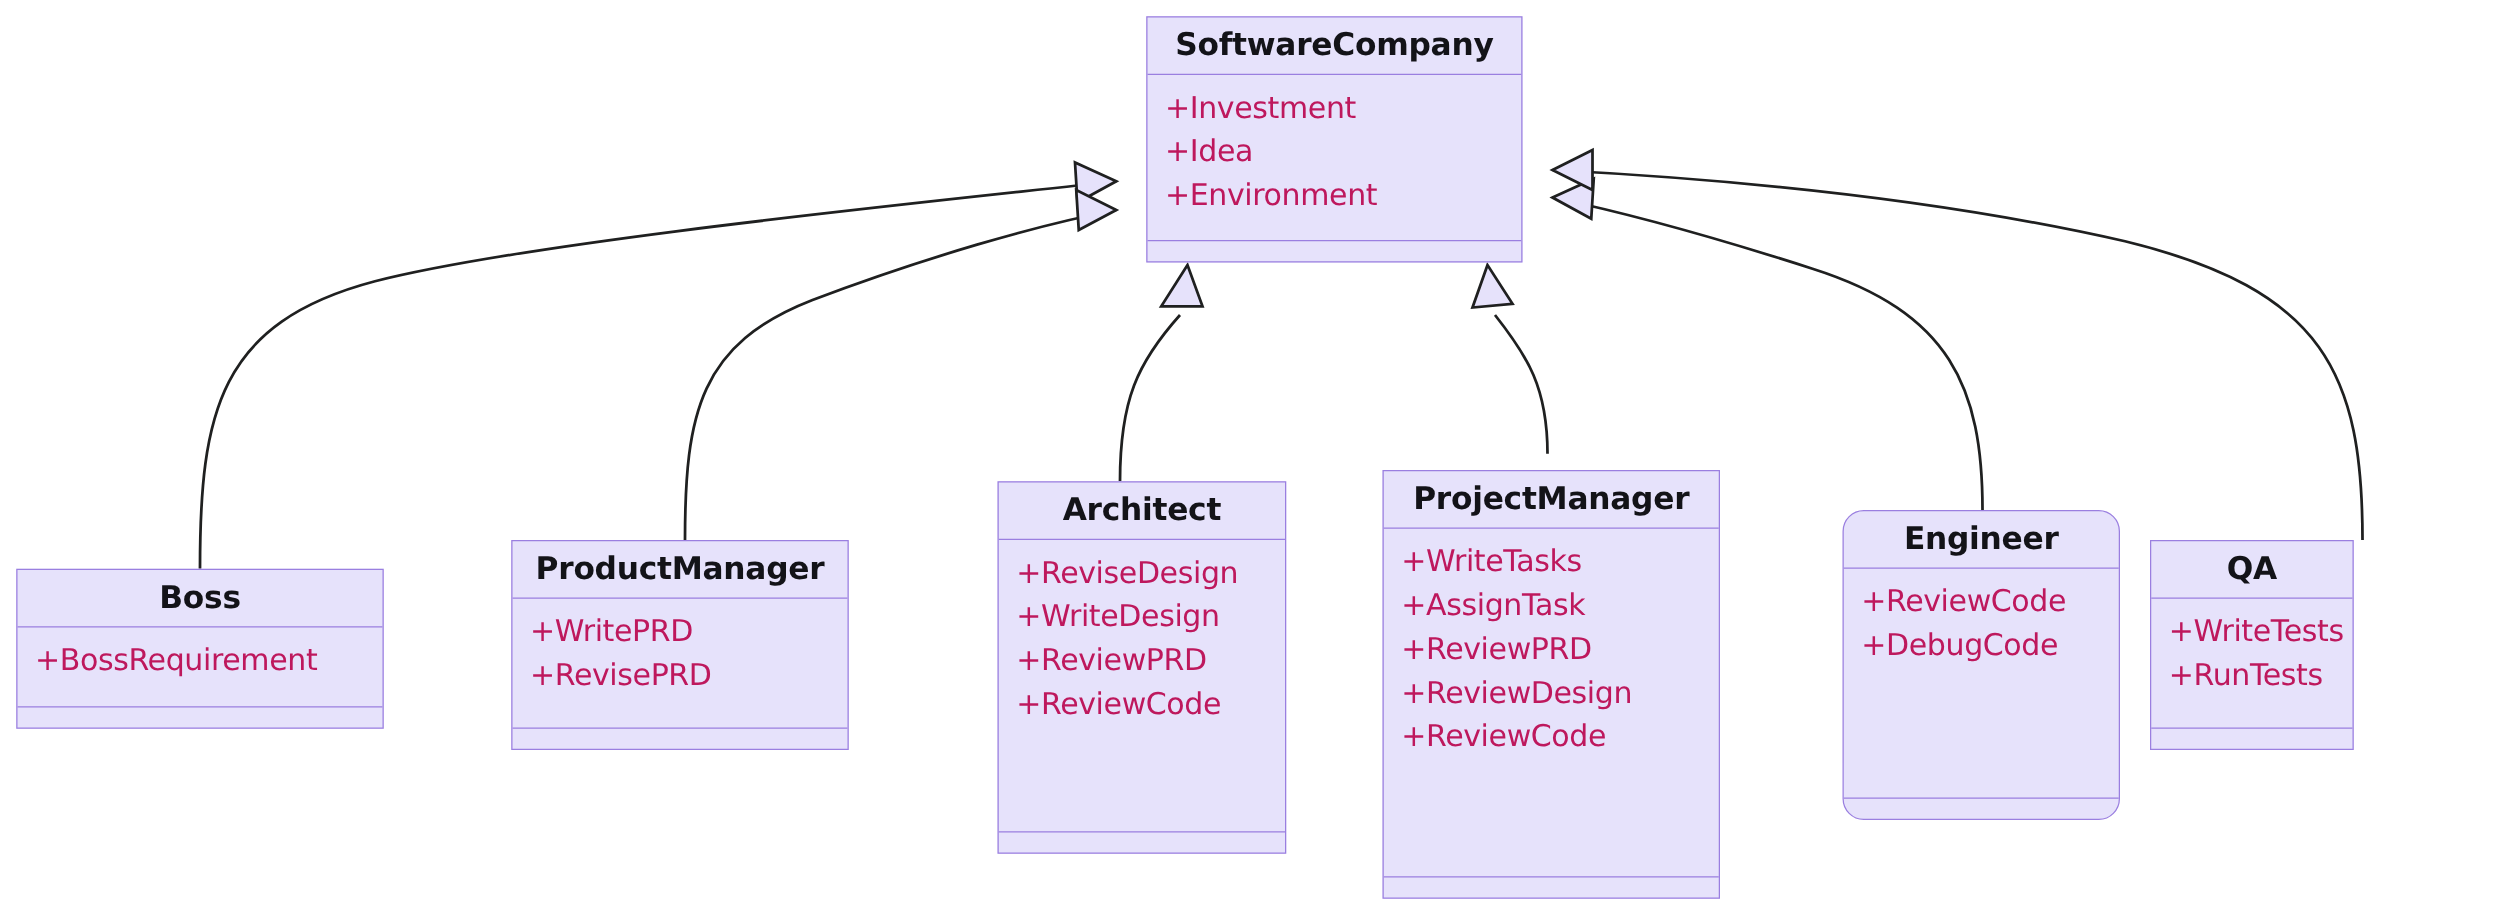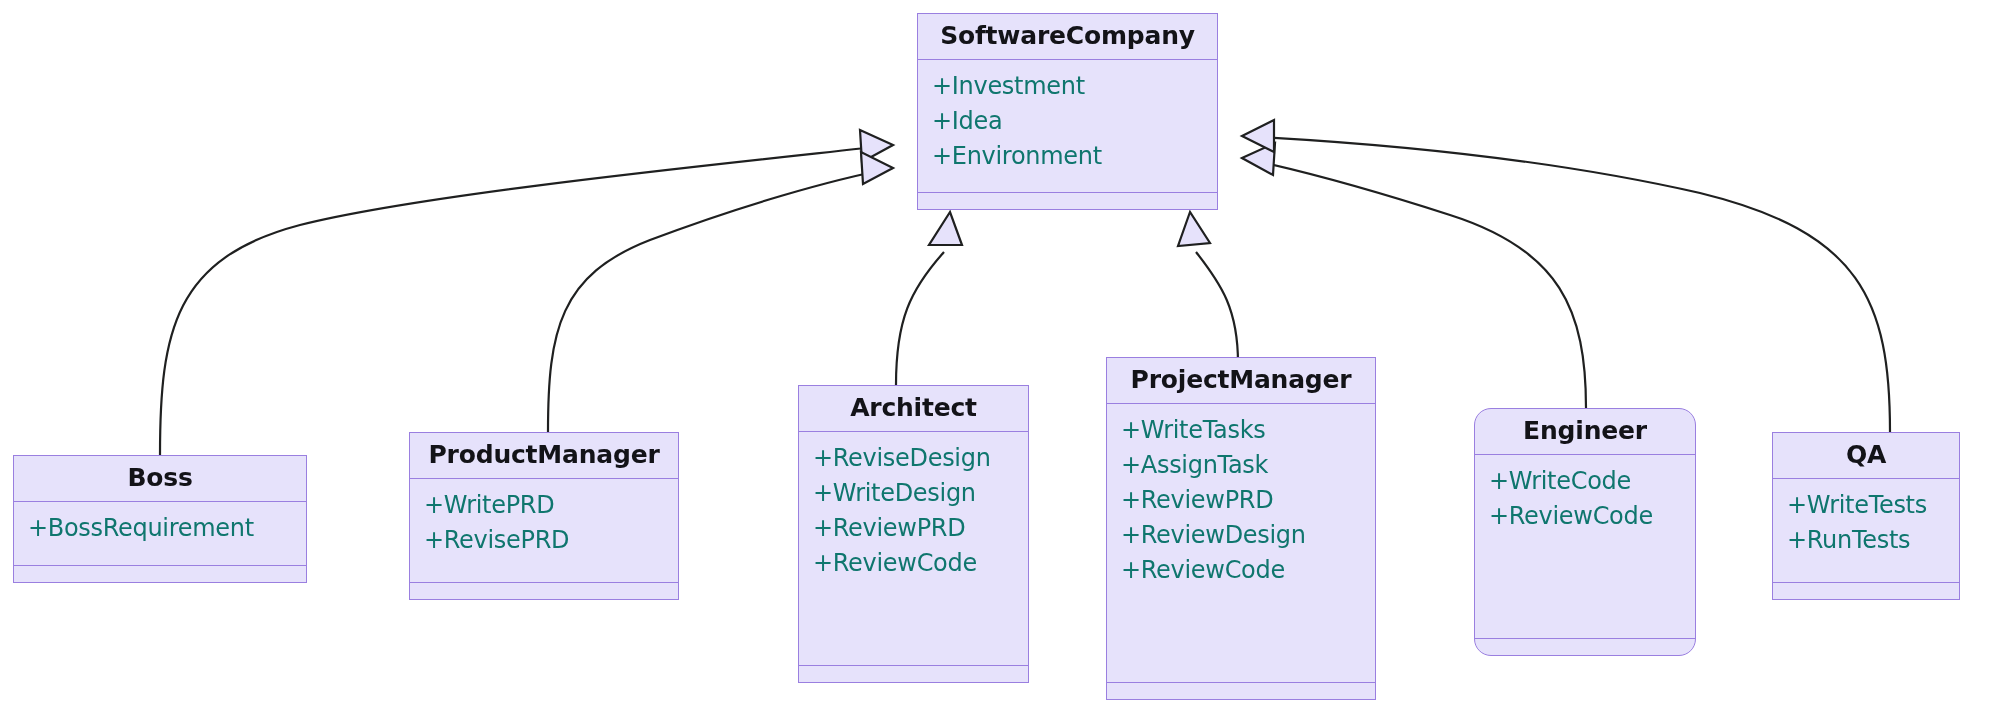--- a/index.html
+++ b/index.html
@@ -46,21 +46,21 @@
     white-space: nowrap;
   }
   .class-members {
     padding: 9px 14px 10px 14px;
     border-bottom: 1.6px solid #9a7fe0;
     flex: 1 1 auto;
   }
   .class-member {
     font-size: 24px;
     line-height: 35px;
-    color: #0f766e;
+    color: #be185d;
     white-space: nowrap;
     letter-spacing: -0.3px;
   }
   .class-methods {
     min-height: 16px;
     padding: 0;
   }
 </style>
 </head>
 <body>
@@ -128,40 +128,40 @@
       <div class="uml-class" style="left: 798px; top: 385px; width: 231px; height: 298px;">
         <div class="class-title">Architect</div>
         <div class="class-members">
           <div class="class-member">+ReviseDesign</div>
           <div class="class-member">+WriteDesign</div>
           <div class="class-member">+ReviewPRD</div>
           <div class="class-member">+ReviewCode</div>
         </div>
         <div class="class-methods"></div>
       </div>
-      <div class="uml-class" style="left: 1106px; top: 357px; width: 270px; height: 343px;">
+      <div class="uml-class" style="left: 1106px; top: 376px; width: 270px; height: 343px;">
         <div class="class-title">ProjectManager</div>
         <div class="class-members">
           <div class="class-member">+WriteTasks</div>
           <div class="class-member">+AssignTask</div>
           <div class="class-member">+ReviewPRD</div>
           <div class="class-member">+ReviewDesign</div>
           <div class="class-member">+ReviewCode</div>
         </div>
         <div class="class-methods"></div>
       </div>
       <div class="uml-class" style="left: 1474px; top: 408px; width: 222px; height: 248px; border-radius: 17px;">
         <div class="class-title">Engineer</div>
         <div class="class-members">
-          <div class="class-member">+WriteCode</div>
           <div class="class-member">+ReviewCode</div>
+          <div class="class-member">+DebugCode</div>
         </div>
         <div class="class-methods"></div>
       </div>
-      <div class="uml-class" style="left: 1772px; top: 432px; width: 188px; height: 168px;">
+      <div class="uml-class" style="left: 1720px; top: 432px; width: 163px; height: 168px;">
         <div class="class-title">QA</div>
         <div class="class-members">
           <div class="class-member">+WriteTests</div>
           <div class="class-member">+RunTests</div>
         </div>
         <div class="class-methods"></div>
       </div>
     </div>
 
 </div>

